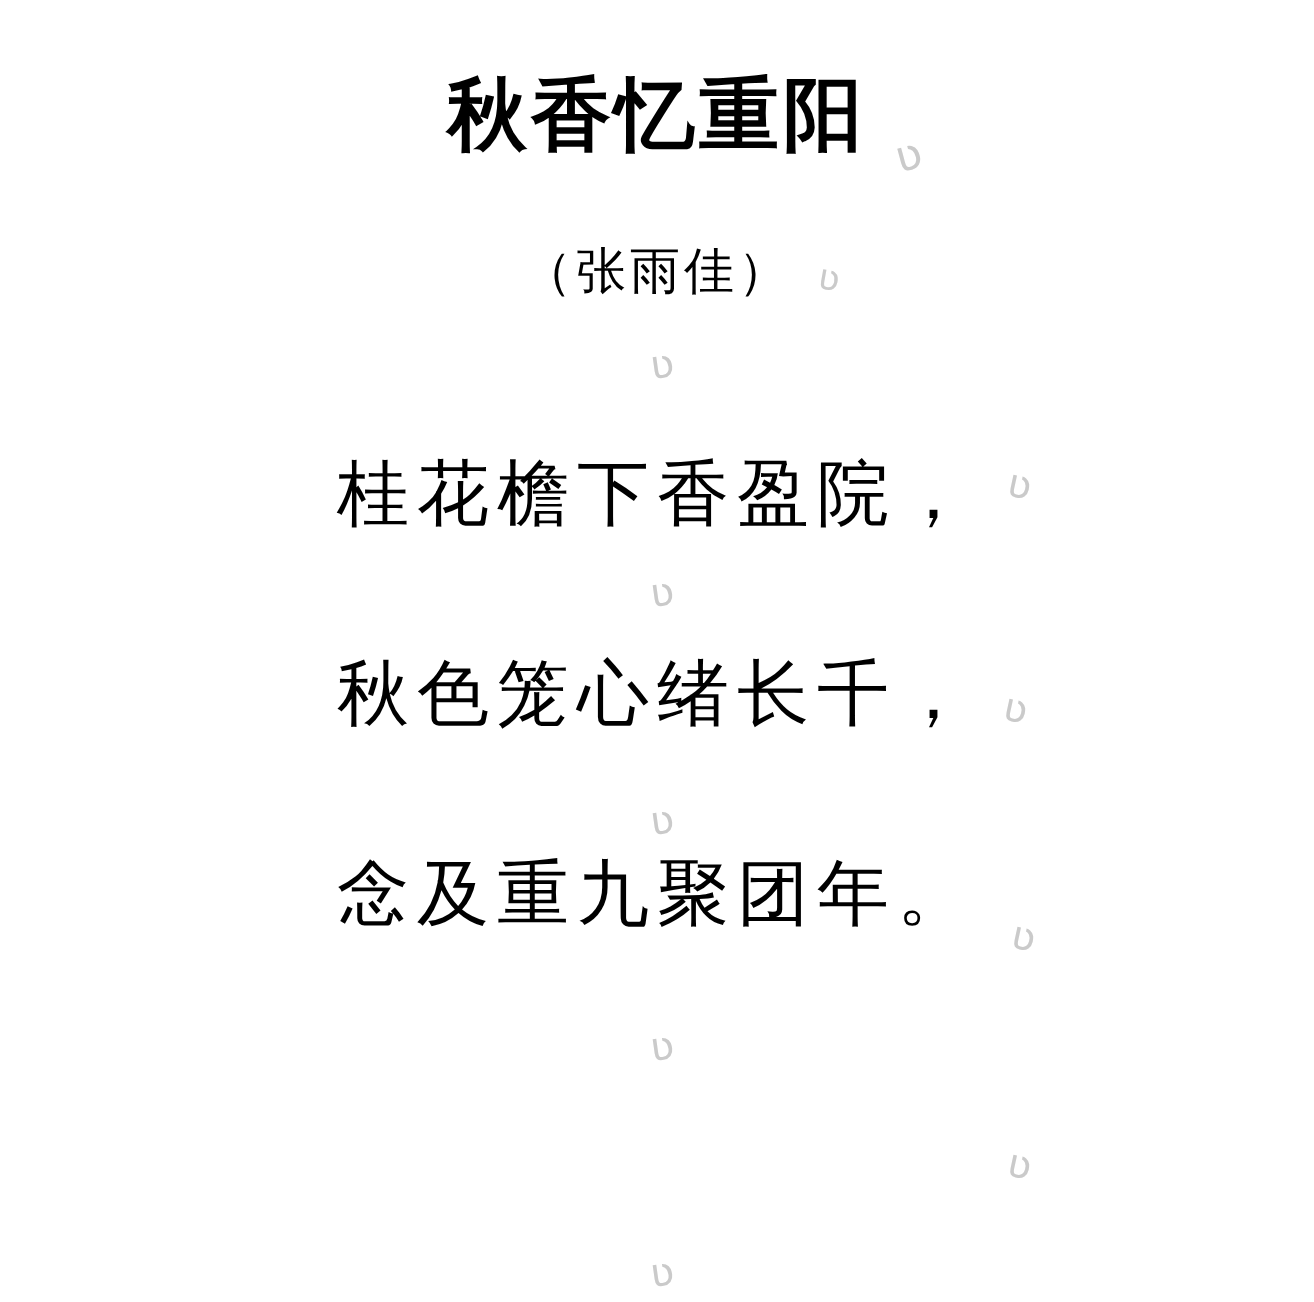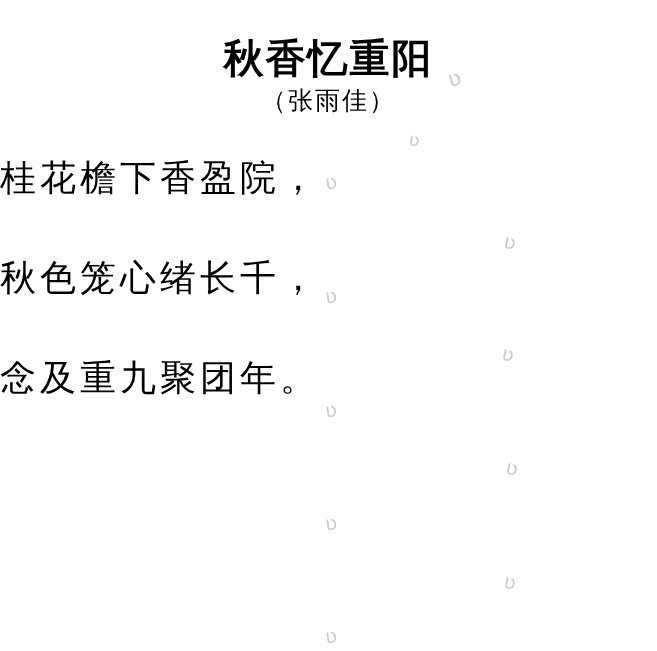--- a/index.html
+++ b/index.html
@@ -16,20 +16,21 @@
     position: relative;
   }
   .page {
     width: 657px;
     height: 651px;
     position: relative;
     box-sizing: border-box;
     display: flex;
     flex-direction: column;
     align-items: center;
+    gap: 35px;
   }
   .poem-title {
     margin-top: 34px;
     font-size: 40px;
     font-weight: bold;
     letter-spacing: 2px;
     line-height: 1.2;
     text-align: center;
     font-family: "DejaVu Serif", "Liberation Serif", serif;
   }
@@ -37,21 +38,21 @@
     margin-top: 2px;
     font-size: 25px;
     letter-spacing: 2px;
     text-align: center;
     font-family: "DejaVu Serif", "Liberation Serif", serif;
   }
   .poem-body {
     margin-top: 42px;
     display: flex;
     flex-direction: column;
-    align-items: flex-start;
+    align-items: center;
     width: 100%;
   }
   .poem-line {
     font-size: 36px;
     line-height: 1.05;
     letter-spacing: 4px;
     margin-bottom: 62px;
     text-align: center;
     white-space: nowrap;
     font-family: "DejaVu Serif", "Liberation Serif", serif;

